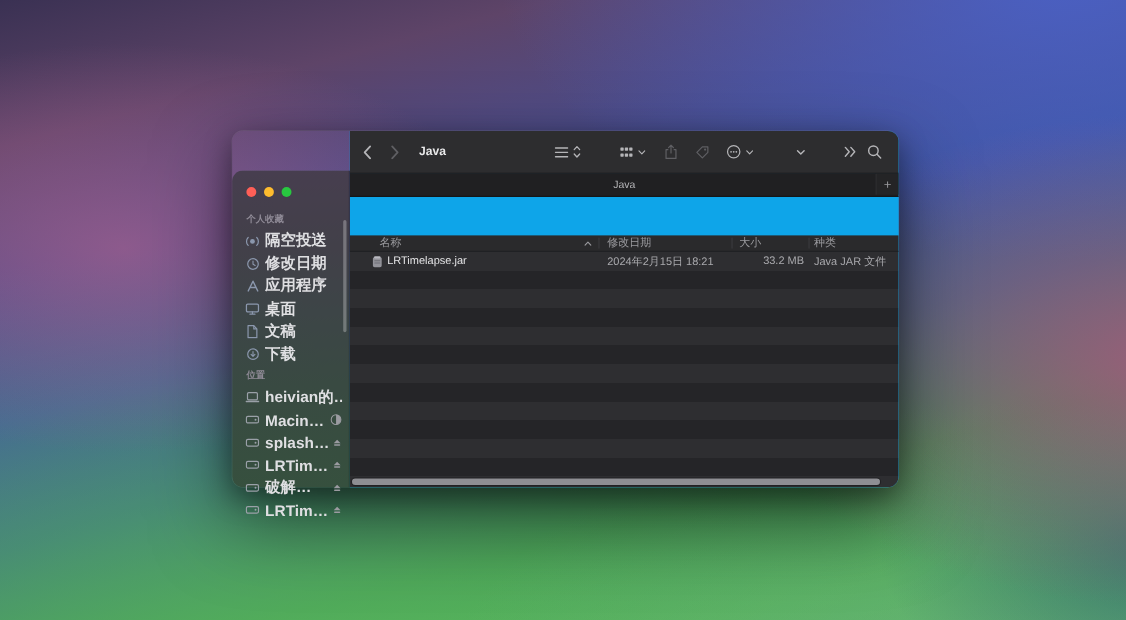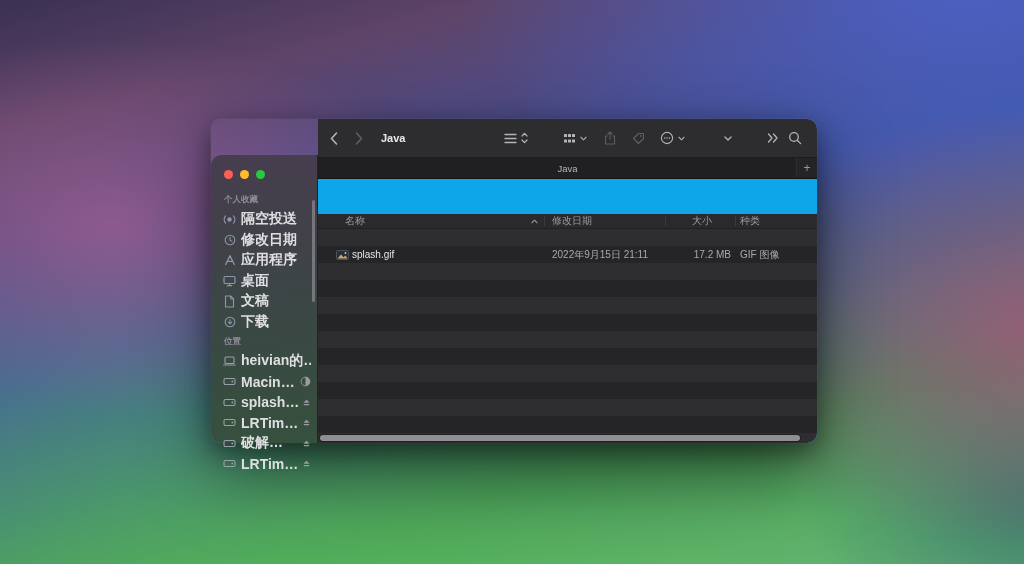--- a/index.html
+++ b/index.html
@@ -316,39 +316,40 @@
       <span class="ch" style="left:213px">
         <svg width="7" height="5" viewBox="0 0 8 5">
             <path d="M1 4l3-3 3 3" stroke="#9b9b9f" stroke-width="1.2" fill="none" stroke-linecap="round" stroke-linejoin="round"></path>
           </svg>
       </span>
       <span class="cdiv" style="left:226px"></span>
       <span class="ch" style="left:234px">
         <span>修改日期</span>
       </span>
       <span class="cdiv" style="left:347px"></span>
-      <span class="ch" style="left:374px">
+      <span class="ch" style="left:354px">
         <span>大小</span>
       </span>
       <span class="cdiv" style="left:417px"></span>
       <span class="ch" style="left:422px">
         <span>种类</span>
       </span>
     </div>
 
     <div class="list">
-      <div class="file-row" style="top:17px">
+      <div class="file-row" style="top:0">
         <span class="cell ficon">
-          <svg width="13" height="10" viewBox="0 0 13 10">
-              <rect x=".5" y=".5" width="12" height="9" rx="1.2" fill="#242e3c" stroke="#5a5a60" stroke-width=".8"></rect>
-              <path d="M1.5 8.5 5 4.5l2.5 2.8 2-1.8 2 3z" fill="#c9a96e"></path>
-              <circle cx="9.5" cy="3" r="1" fill="#d8c089"></circle>
+          <svg width="12" height="12" viewBox="0 0 12 12">
+              <path d="M3 2.2h6c.6 0 1 .4 1 1v6.2c0 .9-.7 1.6-1.6 1.6H3.6C2.7 11 2 10.3 2 9.4V3.2c0-.6.4-1 1-1z" fill="#93939a"></path>
+              <rect x="3" y="1" width="6" height="2" rx="1" fill="#b9b9c0"></rect>
+              <rect x="3.2" y="4.6" width="5.6" height="1" rx=".5" fill="#6f6f76"></rect>
+              <rect x="3.2" y="6.6" width="5.6" height="1" rx=".5" fill="#6f6f76"></rect>
             </svg>
         </span>
-        <span class="cell fname">splash.gif</span>
-        <span class="cell fdate">2022年9月15日 21:11</span>
-        <span class="cell fsize">17.2 MB</span>
-        <span class="cell fkind">GIF 图像</span>
+        <span class="cell fname">LRTimelapse.jar</span>
+        <span class="cell fdate">2024年2月15日 18:21</span>
+        <span class="cell fsize">33.2 MB</span>
+        <span class="cell fkind">Java JAR 文件</span>
       </div>
       <div class="hscroll"></div>
     </div>
   </main>
 </div>
 
 </body></html>

